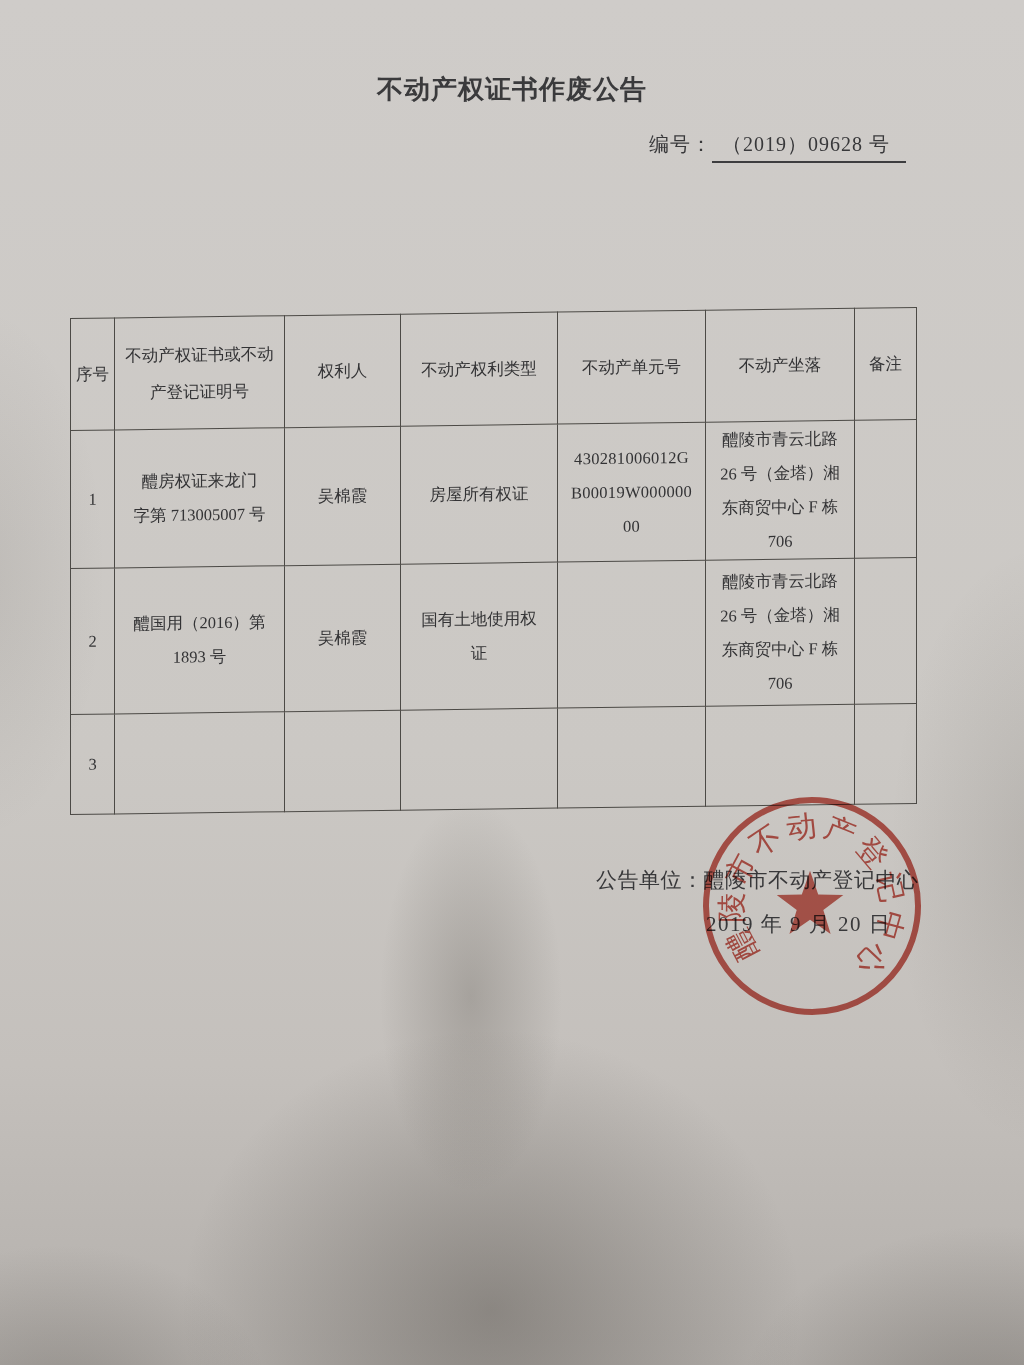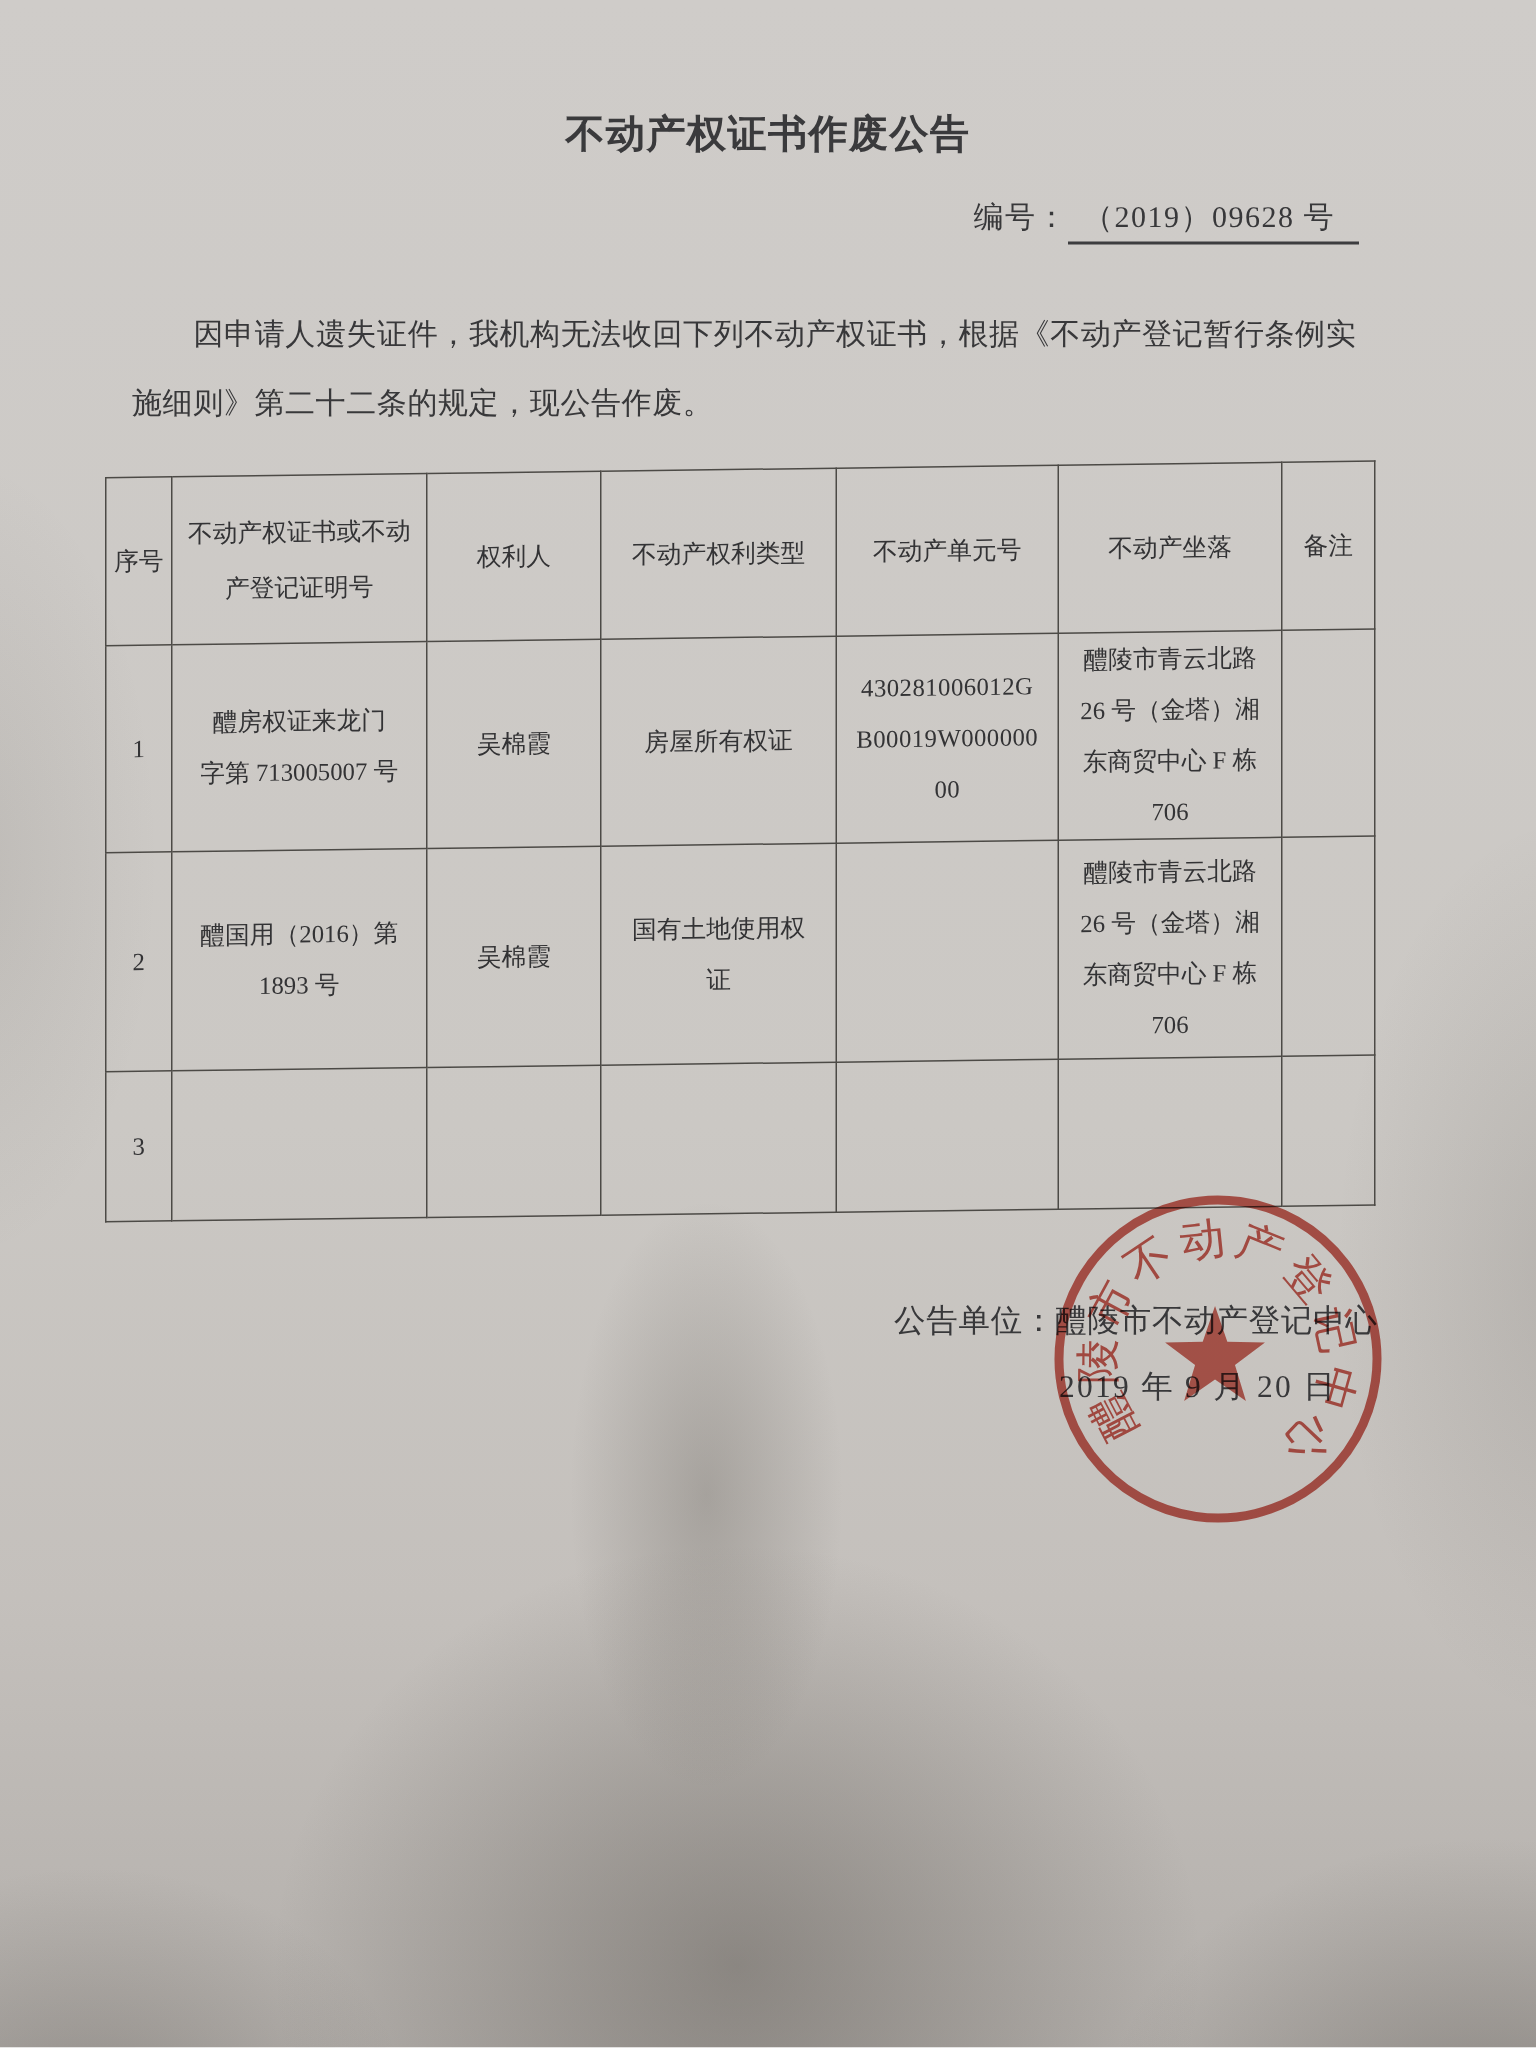--- a/index.html
+++ b/index.html
@@ -84,24 +84,20 @@
 <body>
 
 <div class="photo">
 
   <div class="title">不动产权证书作废公告</div>
 
   <div class="docnum">
     <span>编号：</span><span class="num">（2019）09628 号</span>
   </div>
 
-  <div class="body-text">
-    <div class="l1">因申请人遗失证件，我机构无法收回下列不动产权证书，根据《不动产登记暂行条例实</div>
-    <div class="l2">施细则》第二十二条的规定，现公告作废。</div>
-  </div>
 
   <div class="table-wrap">
     <table class="rec">
       <colgroup>
         <col style="width:44px">
           <col style="width:170px">
           <col style="width:116px">
         <col style="width:157px">
           <col style="width:148px">
           <col style="width:149px">

